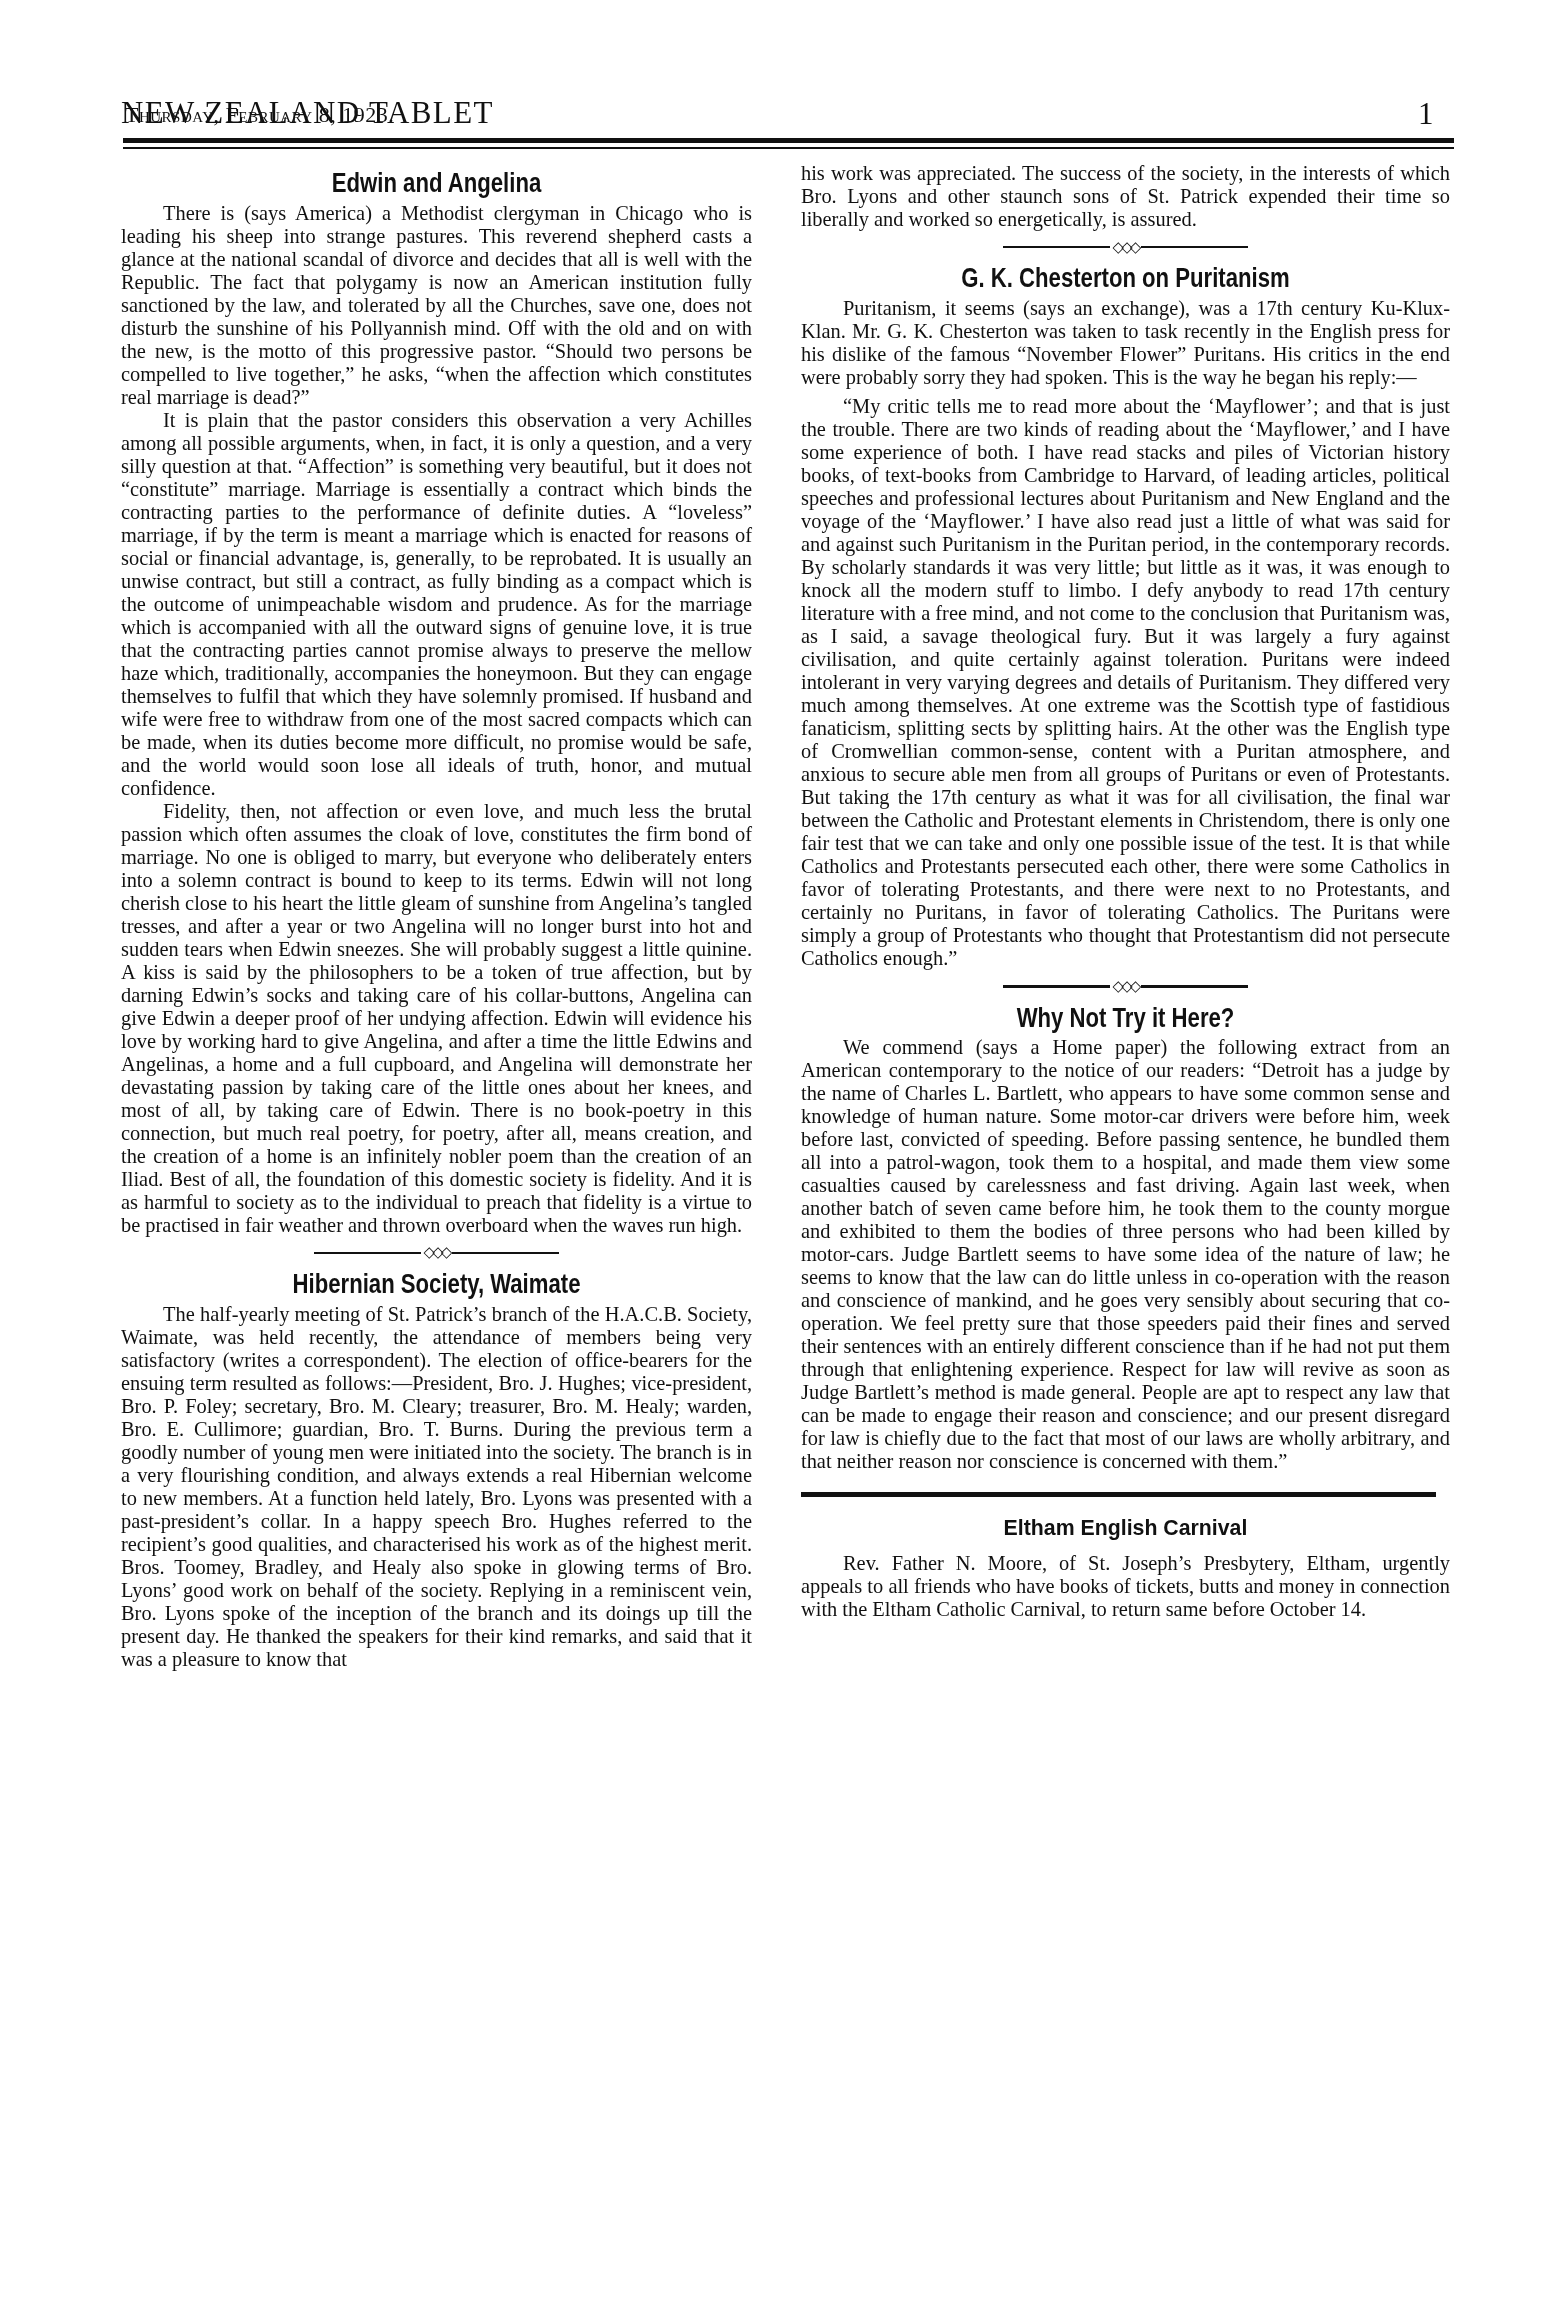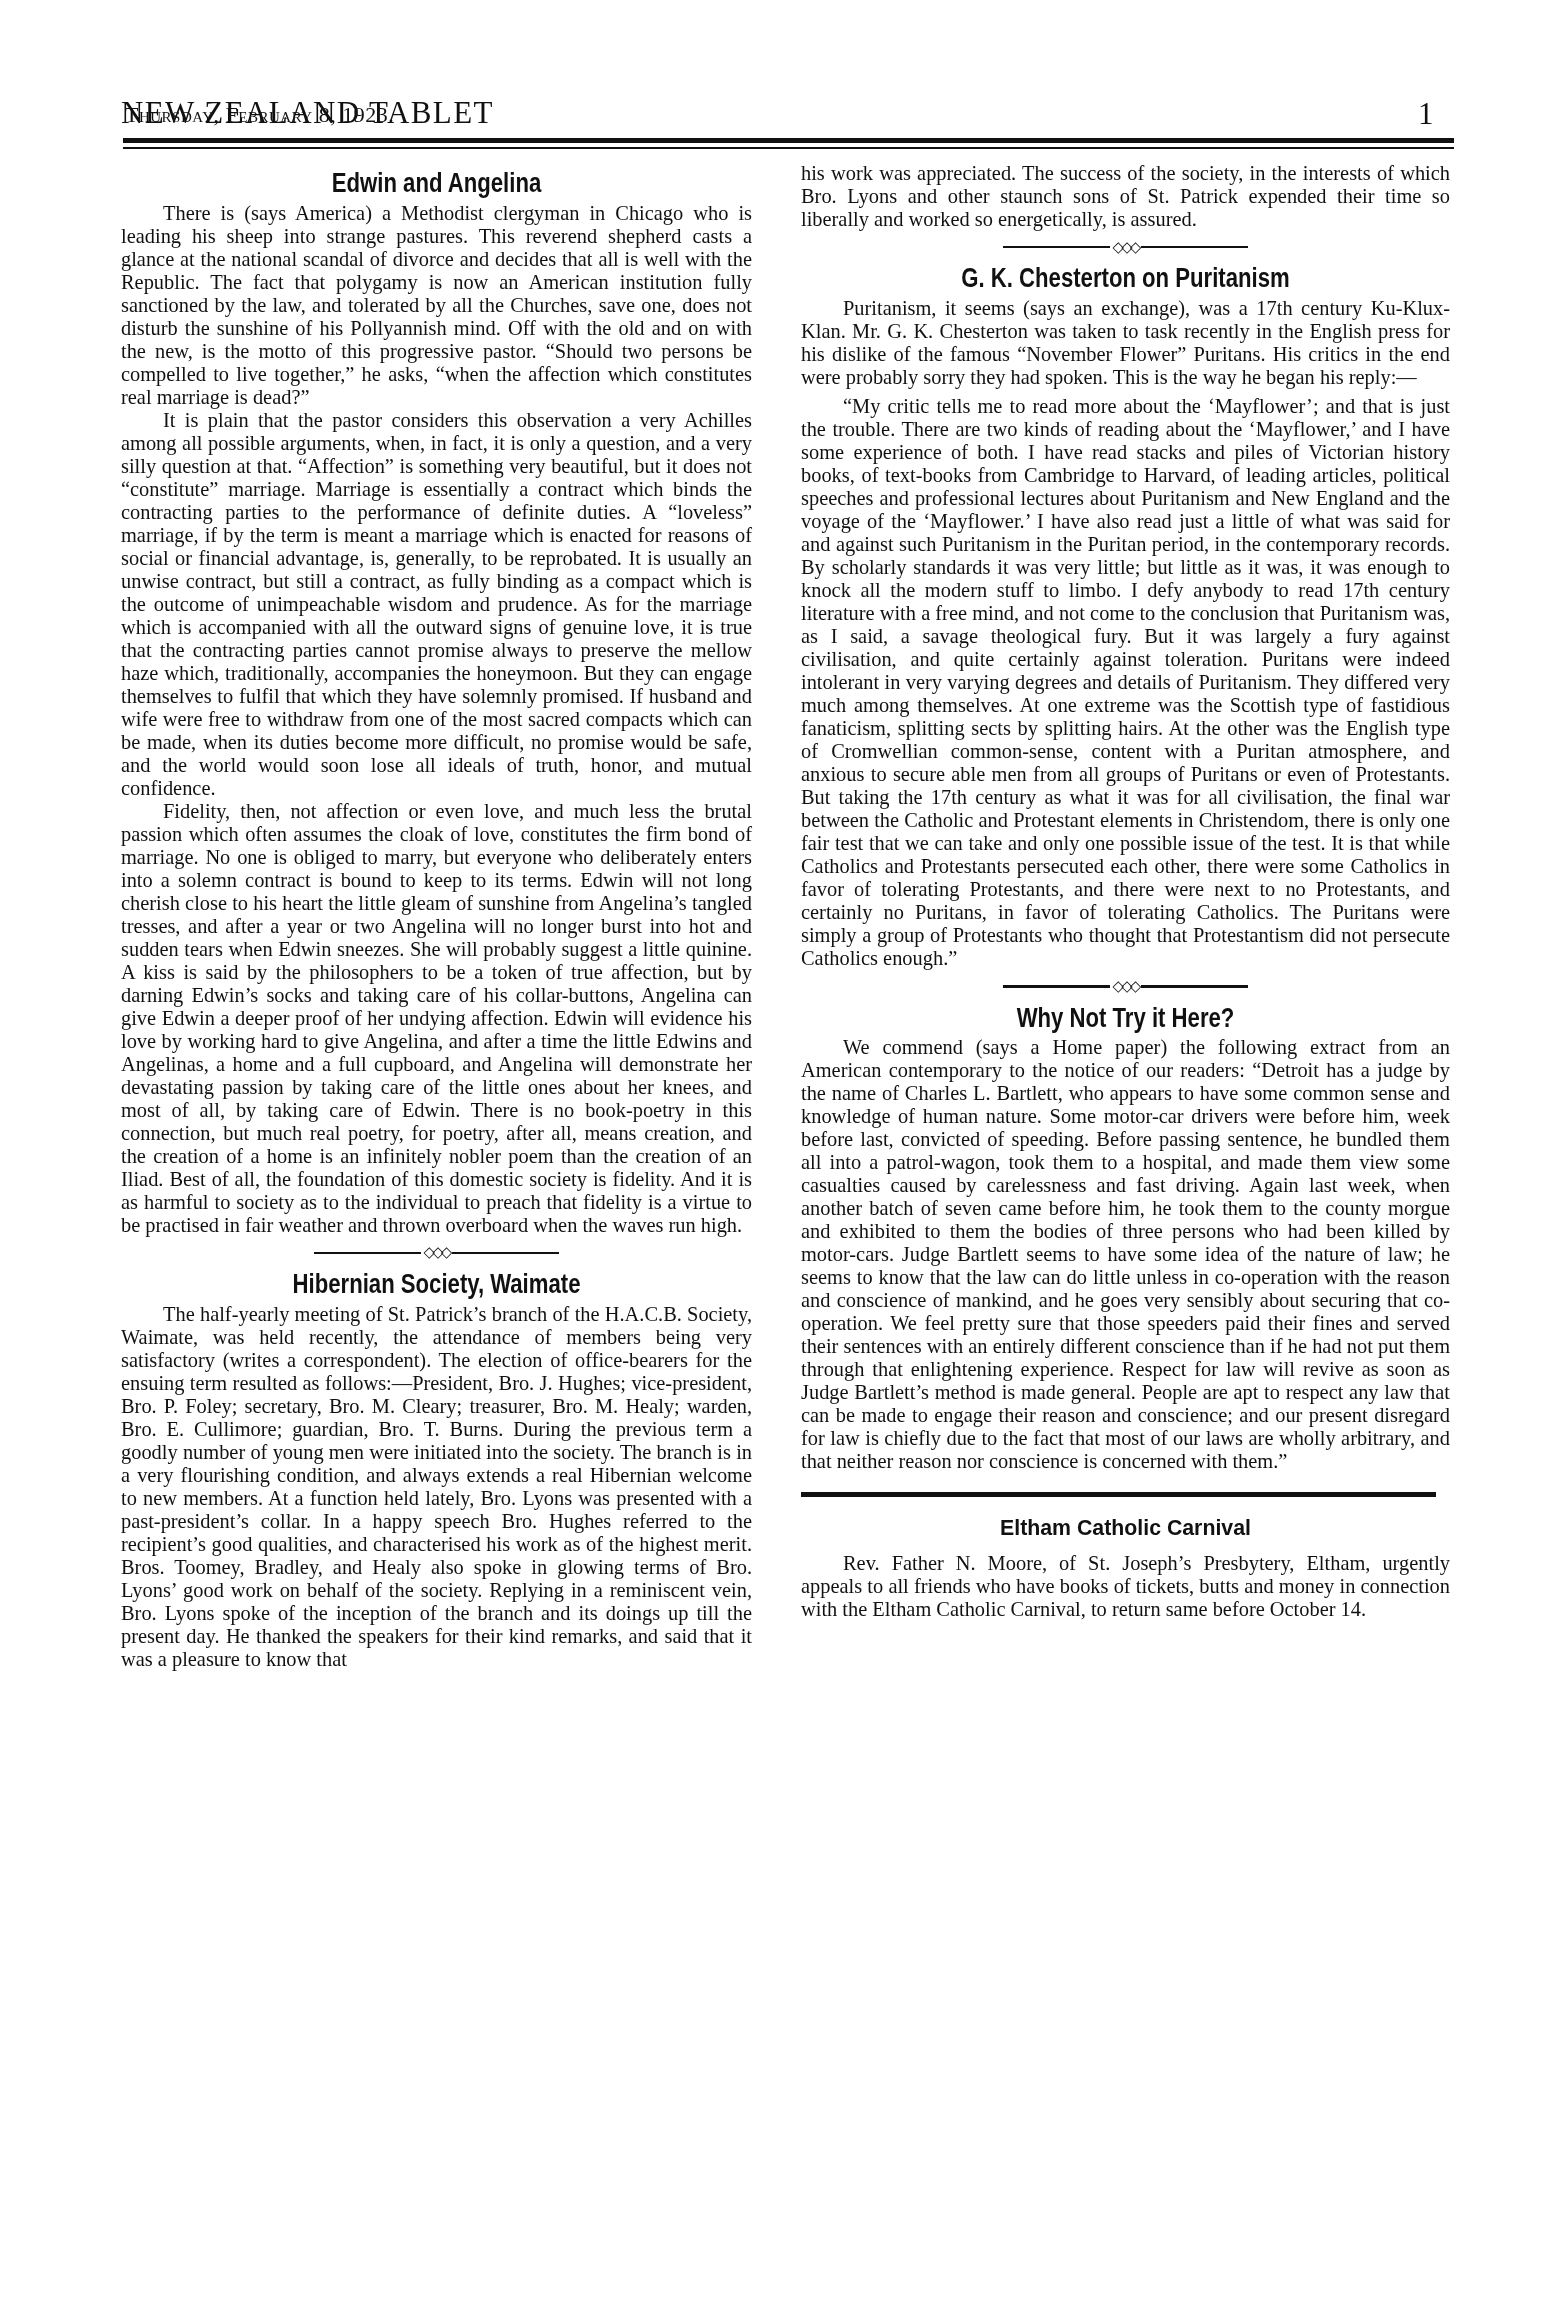--- a/index.html
+++ b/index.html
@@ -78,19 +78,19 @@
     </div>
 
     <section>
       <h2 class="headline" style="margin-bottom:3.7px;">Why Not Try it Here?</h2>
       <p class="p">We commend (says a Home paper) the following extract from an American contemporary to the notice of our readers: “Detroit has a judge by the name of Charles L. Bartlett, who appears to have some common sense and knowledge of human nature. Some motor-car drivers were before him, week before last, convicted of speeding. Before passing sentence, he bundled them all into a patrol-wagon, took them to a hospital, and made them view some casualties caused by carelessness and fast driving. Again last week, when another batch of seven came before him, he took them to the county morgue and exhibited to them the bodies of three persons who had been killed by motor-cars. Judge Bartlett seems to have some idea of the nature of law; he seems to know that the law can do little unless in co-operation with the reason and conscience of mankind, and he goes very sensibly about securing that co-operation. We feel pretty sure that those speeders paid their fines and served their sentences with an entirely different conscience than if he had not put them through that enlightening experience. Respect for law will revive as soon as Judge Bartlett’s method is made general. People are apt to respect any law that can be made to engage their reason and conscience; and our present disregard for law is chiefly due to the fact that most of our laws are wholly arbitrary, and that neither reason nor conscience is concerned with them.”</p>
     </section>
 
     <div class="thick-rule" style="margin-left:0;width:635px;"></div>
 
     <section>
-      <h3 class="sub-headline">Eltham Catholic Carnival</h3>
+      <h3 class="sub-headline">Eltham English Carnival</h3>
       <p class="p">Rev. Father N. Moore, of St. Joseph’s Presbytery, Eltham, urgently appeals to all friends who have books of tickets, butts and money in connection with the Eltham Catholic Carnival, to return same before October 14.</p>
     </section>
   </div>
 
 </div>
 
 
 </body></html>

